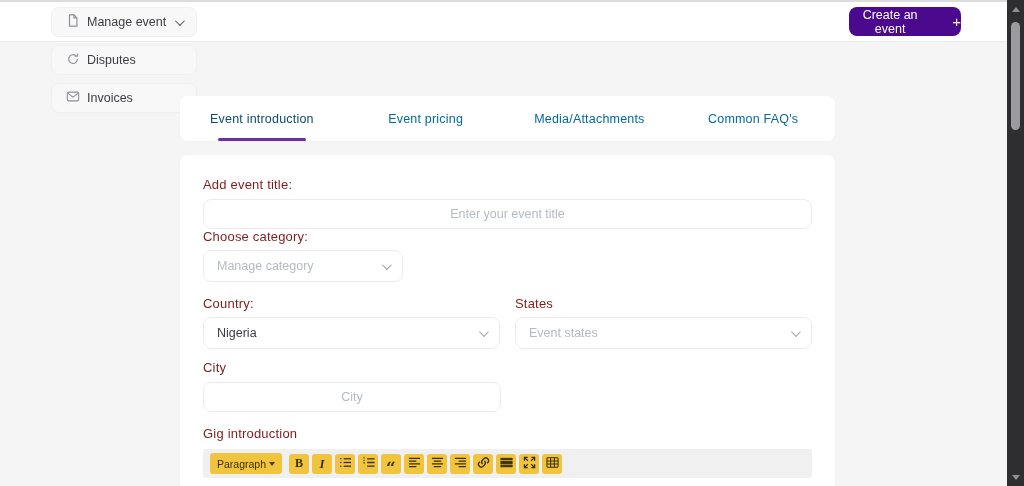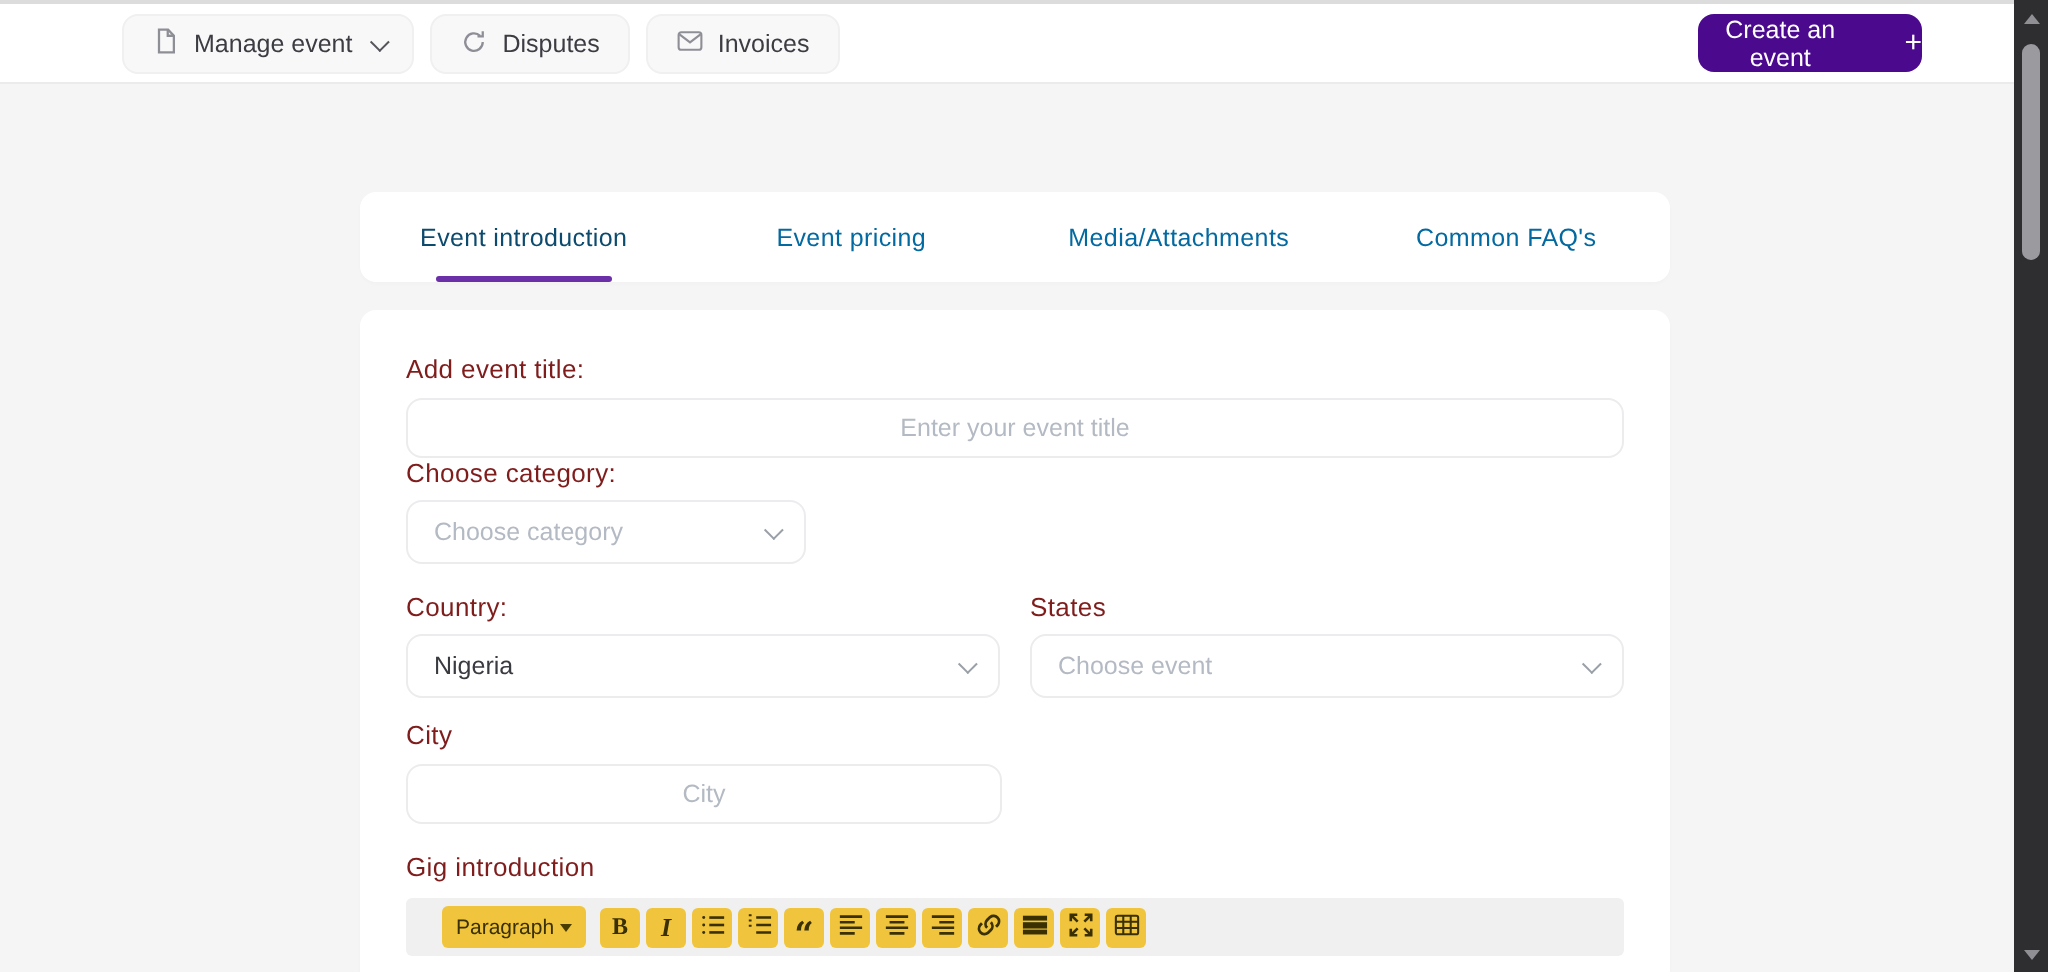--- a/index.html
+++ b/index.html
@@ -13,21 +13,21 @@
     color: #1c1c24;
   }
   
   .top-strip { position:absolute; top:0; left:0; width:1024px; height:2px; background:#dcdcdc; }
 
   
   .header {
     position:absolute; top:2px; left:0; width:1007px; height:40px;
     background:#ffffff; border-bottom:1px solid #ebebeb;
   }
-  .nav-group { position:absolute; left:61px; top:5px; display:flex; gap:8px; }
+  .nav-group { position:absolute; left:51px; top:5px; display:flex; gap:8px;flex-direction:column; }
   .nav-btn {
     display:inline-flex; align-items:center; gap:7px;
     height:30px; padding:0 14px;
     background:#f8f8f8; border:1px solid #f0f0f0; border-radius:8px;
     font-size:12.5px; font-weight:500; color:#3c3c43; cursor:pointer; white-space:nowrap;
   }
   .nav-btn svg { flex:0 0 auto; stroke:#8e8e96; }
   .chev {
     width:7px; height:7px; border-right:1.6px solid #55555c; border-bottom:1.6px solid #55555c;
     transform: rotate(45deg) translateY(-2px); display:inline-block; margin-left:2px;
@@ -97,21 +97,20 @@
   .rte-toolbar {
     margin-top:7px; height:29px; background:#f0f0f1; border-radius:3px;
     display:flex; align-items:center; gap:3px; padding:0 7px;
   }
   .rte-select {
     width:72px; height:21px; border-radius:3px;
     background: var(--toolbar-highlight, #f0c53d);
     display:flex; align-items:center; justify-content:space-between;
     padding:0 7px; font-size:10.5px; color:#3a3000; cursor:pointer; font-weight:500;
     margin-right:4px;
-    margin-left:11px;
   }
   .rte-select .tri {
     width:0; height:0; border-left:3.5px solid transparent; border-right:3.5px solid transparent;
     border-top:4.5px solid #4a3d00;
   }
   .rte-btn {
     width:20px; height:20px; border-radius:3px; border:none;
     background: var(--toolbar-highlight, #f0c53d);
     display:flex; align-items:center; justify-content:center;
     color:#3a3000; cursor:pointer; padding:0;
@@ -188,36 +187,36 @@
   </div>
 </nav>
 
 <section class="form-card">
 
   <div class="f-label">Add event title:</div>
   <input class="text-input" type="text" placeholder="Enter your event title" style="">
 
   <div class="f-label mt13">Choose category:</div>
   <div class="select" style="width:200px">
-    <span class="sel-text">Choose category</span>
+    <span class="sel-text">Manage category</span>
     <span class="sel-chev"></span>
   </div>
 
   <div class="two-col">
     <div class="col">
       <div class="f-label">Country:</div>
       <div class="select">
         <span class="sel-text filled">Nigeria</span>
         <span class="sel-chev"></span>
       </div>
     </div>
     <div class="col">
       <div class="f-label">States</div>
       <div class="select">
-        <span class="sel-text">Choose event</span>
+        <span class="sel-text">Event states</span>
         <span class="sel-chev"></span>
       </div>
     </div>
   </div>
 
   <div class="f-label mt11">City</div>
   <input class="text-input half" type="text" placeholder="City" style="">
 
   <div class="f-label mt14">Gig introduction</div>
 

